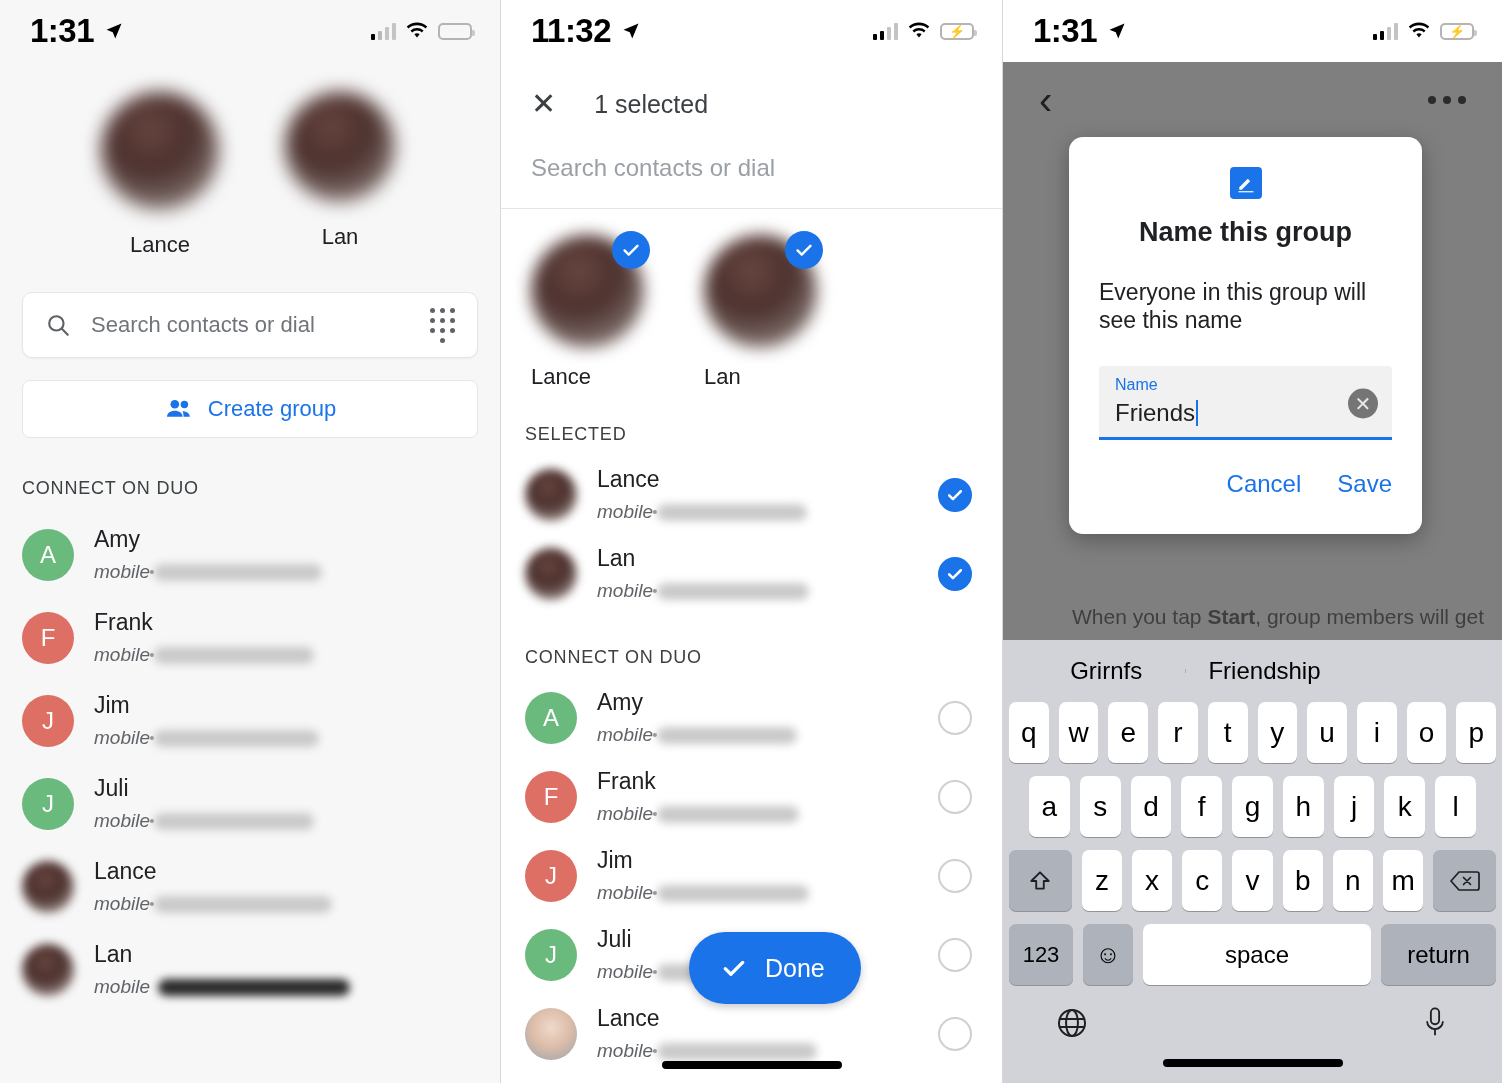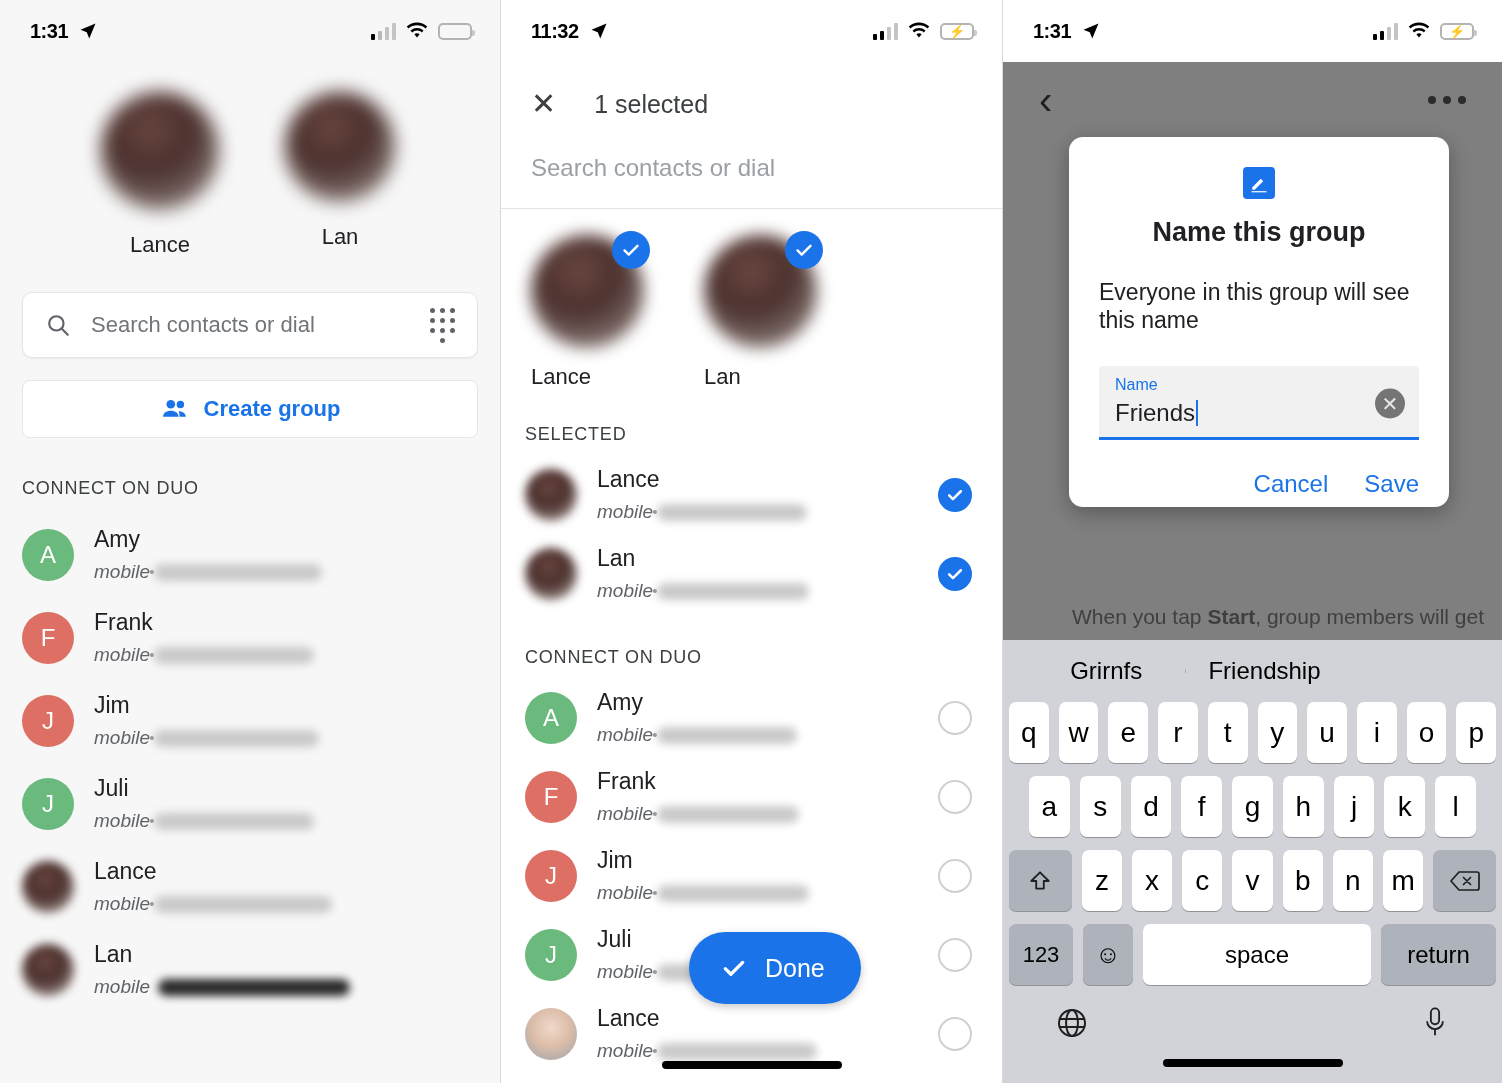--- a/index.html
+++ b/index.html
@@ -14,21 +14,21 @@
   #screen-1 { width: 501px; background: #f7f7f7; border-right: 1px solid #d8d8d8; }
   #screen-2 { width: 502px; background: #ffffff; border-right: 1px solid #d8d8d8; }
   #screen-3 { width: 499px; background: #7f7f7f; }
 
   
   .statusbar {
     height: 62px; display: flex; align-items: center;
     justify-content: space-between; padding: 0 28px 0 30px;
     position: relative; z-index: 5;
   }
-  .sb-time { font-size: 20px; font-weight: 600; letter-spacing: -.5px; color: #000; display: flex; align-items: center; gap: 10px; }
+  .sb-time { font-size: 33px; font-weight: 600; letter-spacing: -.5px; color: #000; display: flex; align-items: center; gap: 10px; }
   .sb-loc { display: inline-block; }
   .sb-right { display: flex; align-items: center; gap: 9px; }
   .sig { display: flex; align-items: flex-end; gap: 2.5px; height: 17px; }
   .sig i { width: 4.5px; background: #000; border-radius: 1px; display: block; }
   .sig i:nth-child(1) { height: 6px; }
   .sig i:nth-child(2) { height: 9px; background: #b8b8b8;}
   .sig i:nth-child(3) { height: 13px; background: #c4c4c4; }
   .sig i:nth-child(4) { height: 17px; background: #c4c4c4; }
   .sig.s2 i:nth-child(1){height:6px;background:#000}
   .sig.s2 i:nth-child(2){height:9px;background:#000}
@@ -59,21 +59,21 @@
   }
   .searchbar .ph { flex: 1; margin-left: 20px; font-size: 22px; color: #70757a; }
   .dialpad { display: grid; grid-template-columns: repeat(3, 5px); gap: 5px; }
   .dialpad span { width: 5px; height: 5px; border-radius: 50%; background: #5f6368; display:block;}
 
   .creategroup {
     margin: 22px 22px 0; height: 58px; background: #fff;
     border: 1px solid #e6e6e6; border-radius: 8px;
     display: flex; align-items: center; justify-content: center; gap: 14px;
   }
-  .creategroup .lbl { font-size: 22px; color: #1a73e8; font-weight: bold; }
+  .creategroup .lbl { font-size: 22px; color: #1a73e8; }
 
   .section-title { padding: 40px 0 14px 22px; font-size: 18px; letter-spacing: .8px; color: #3c4043; font-weight: 500; }
 
   .contact { display: flex; align-items: center; padding: 13px 22px; gap: 20px; }
   .av { width: 52px; height: 52px; border-radius: 50%; flex: 0 0 52px; display:flex; align-items:center; justify-content:center; color:#fff; font-size:24px; }
   .av.photo { background: radial-gradient(circle at 45% 35%, #6a4741 0%, #4a2f2c 40%, #8b7b77 75%, #e6e1df 100%); filter: blur(5px); }
   .av.real { background:#cfcfcf; overflow:hidden; }
   .ct-main { flex: 1; min-width: 0; }
   .ct-name { font-size: 23px; color: #202124; }
   .ct-sub { display: flex; align-items: center; gap: 0; margin-top: 8px; font-style: italic; }
@@ -112,22 +112,22 @@
   .homebar { position: absolute; bottom: 14px; left: 50%; transform: translateX(-50%); width: 180px; height: 8px; border-radius: 5px; background: #000; }
 
   
   .dim { position: absolute; inset: 0; background: #7f7f7f; }
   .s3nav { position: relative; display: flex; align-items: center; justify-content: space-between; padding: 0 36px; height: 76px; z-index: 2; }
   .backchev { font-size: 40px; color: #1f1f1f; line-height: 1; font-weight: 300;}
   .dots3 { display: flex; gap: 7px; }
   .dots3 span { width: 8px; height: 8px; border-radius: 50%; background: #2b2b2b; display:block;}
 
   .dialog {
-    position: absolute; left: 66px; top: 137px; width: 380px;
-    background: #fff; border-radius: 14px; padding: 30px 30px 9px;
+    position: absolute; left: 66px; top: 137px; width: 353px;
+    background: #fff; border-radius: 14px; padding: 30px 30px 36px;
     z-index: 3; box-shadow: 0 6px 22px rgba(0,0,0,.3);
   }
   .dlg-icon { width: 32px; height: 32px; margin: 0 auto 18px; background: #1a73e8; border-radius: 4px; display:flex; align-items:center; justify-content:center;}
   .dlg-title { text-align: center; font-size: 27px; font-weight: 700; color: #202124; }
   .dlg-body { margin-top: 30px; font-size: 23px; line-height: 1.22; color: #202124; }
   .field { margin-top: 32px; background: #f1f1f1; border-bottom: 3px solid #1a73e8; padding: 10px 16px 8px; position: relative; border-radius: 4px 4px 0 0; }
   .field .flabel { font-size: 16px; color: #1a73e8; }
   .field .fval { font-size: 24px; color: #202124; margin-top: 5px; padding-bottom: 2px; display:flex; align-items:center;}
   .caret { width: 2px; height: 26px; background: #1a73e8; margin-left: 1px; display:inline-block;}
   .clearbtn { position: absolute; right: 14px; top: 50%; transform: translateY(-45%); width: 30px; height: 30px; border-radius: 50%; background: #757575; color: #e8e8e8; display: flex; align-items: center; justify-content: center; font-size: 20px; }

